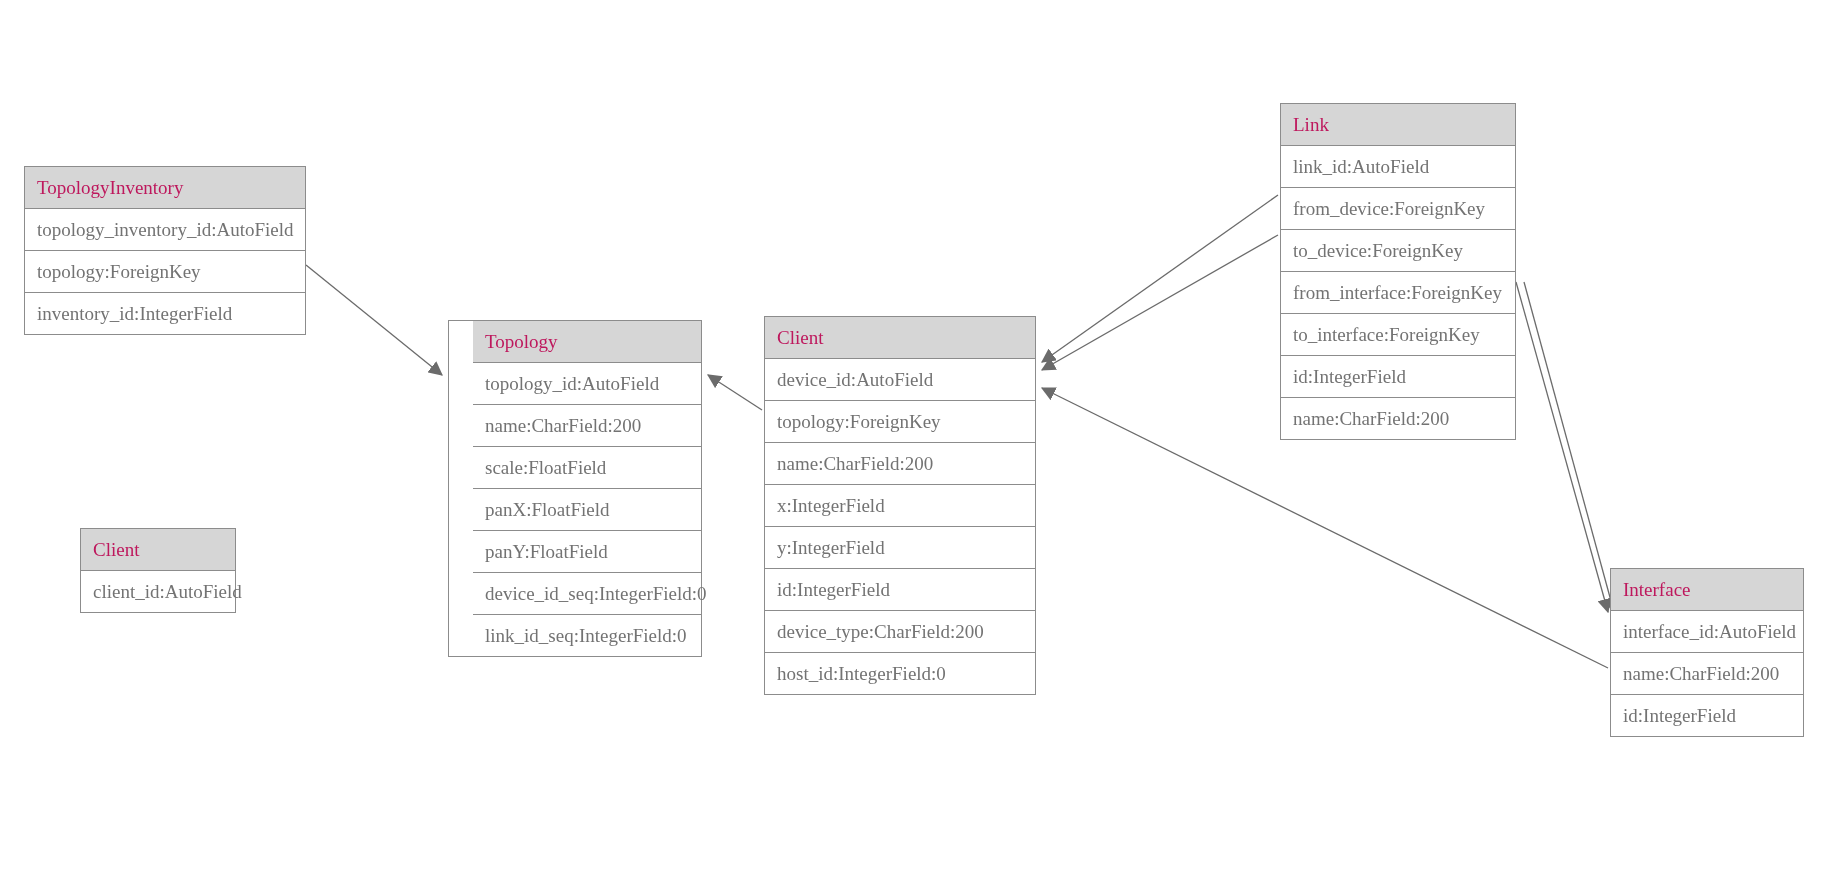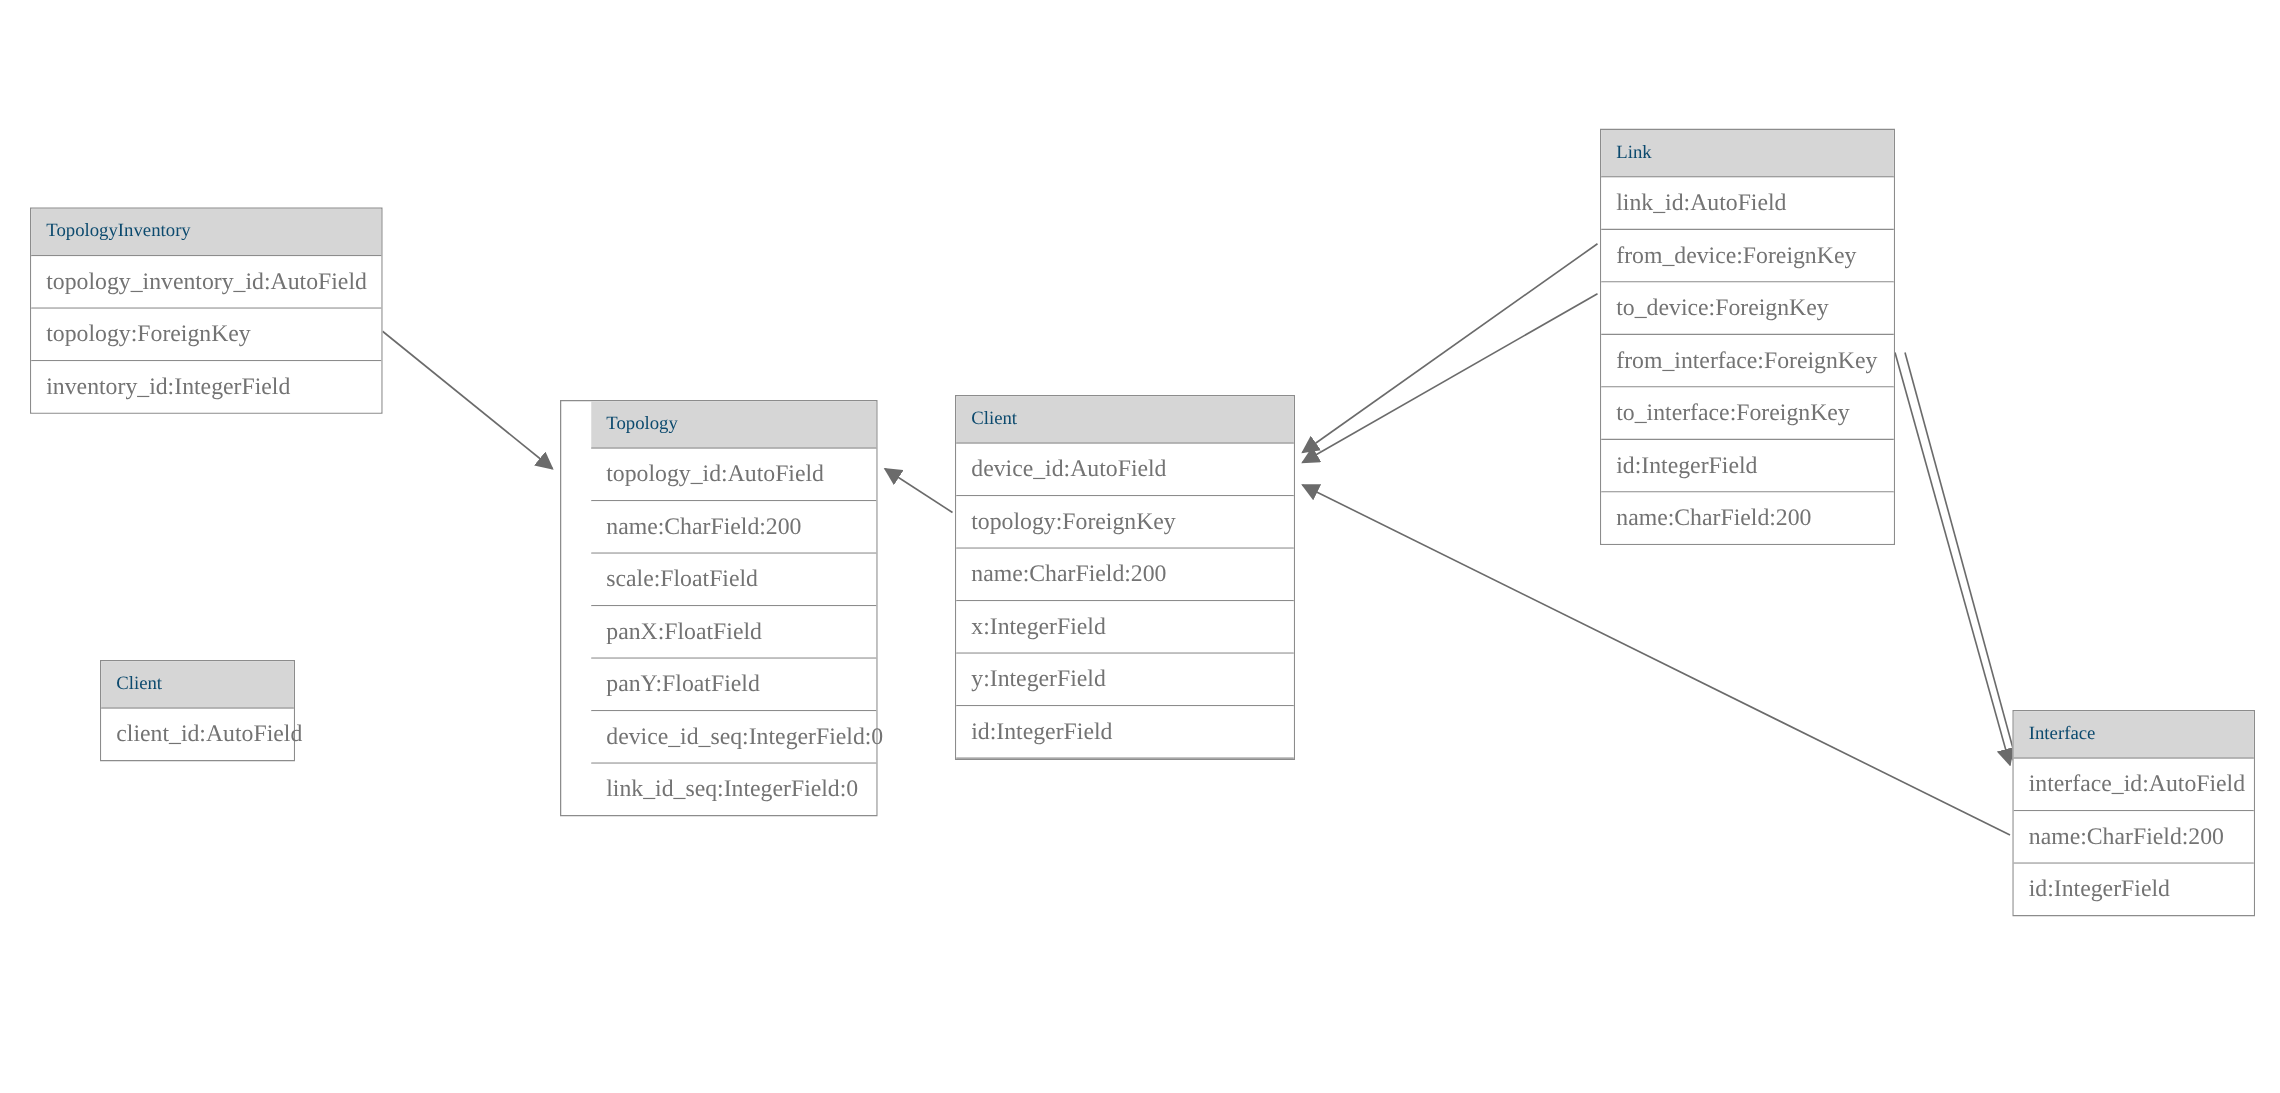--- a/index.html
+++ b/index.html
@@ -29,22 +29,22 @@
     position: absolute;
     box-sizing: border-box;
     border: 1px solid #8c8c8c;
     background: #ffffff;
     z-index: 2;
   }
   .entity-title {
     box-sizing: border-box;
     background: #d6d6d6;
     border-bottom: 1px solid #8c8c8c;
-    color: #0c4a6e;
-    font-size: 15px;
+    color: #be185d;
+    font-size: 19px;
     line-height: 1;
     padding: 11px 0 11px 12px;
     white-space: nowrap;
   }
   .entity-field {
     box-sizing: border-box;
     border-bottom: 1px solid #8c8c8c;
     color: #737373;
     font-size: 19px;
     line-height: 1;
@@ -119,20 +119,22 @@
         <div class="entity-field last">client_id:AutoField</div>
       </div>
       <div class="entity" style="left: 764px; top: 316px; width: 272px;">
         <div class="entity-title">Client</div>
         <div class="entity-field">device_id:AutoField</div>
         <div class="entity-field">topology:ForeignKey</div>
         <div class="entity-field">name:CharField:200</div>
         <div class="entity-field">x:IntegerField</div>
         <div class="entity-field">y:IntegerField</div>
         <div class="entity-field">id:IntegerField</div>
+        <div class="entity-field">device_type:CharField:200</div>
+        <div class="entity-field last">host_id:IntegerField:0</div>
       </div>
       <div class="entity" style="left: 1280px; top: 103px; width: 236px;">
         <div class="entity-title">Link</div>
         <div class="entity-field">link_id:AutoField</div>
         <div class="entity-field">from_device:ForeignKey</div>
         <div class="entity-field">to_device:ForeignKey</div>
         <div class="entity-field">from_interface:ForeignKey</div>
         <div class="entity-field">to_interface:ForeignKey</div>
         <div class="entity-field">id:IntegerField</div>
         <div class="entity-field last">name:CharField:200</div>

